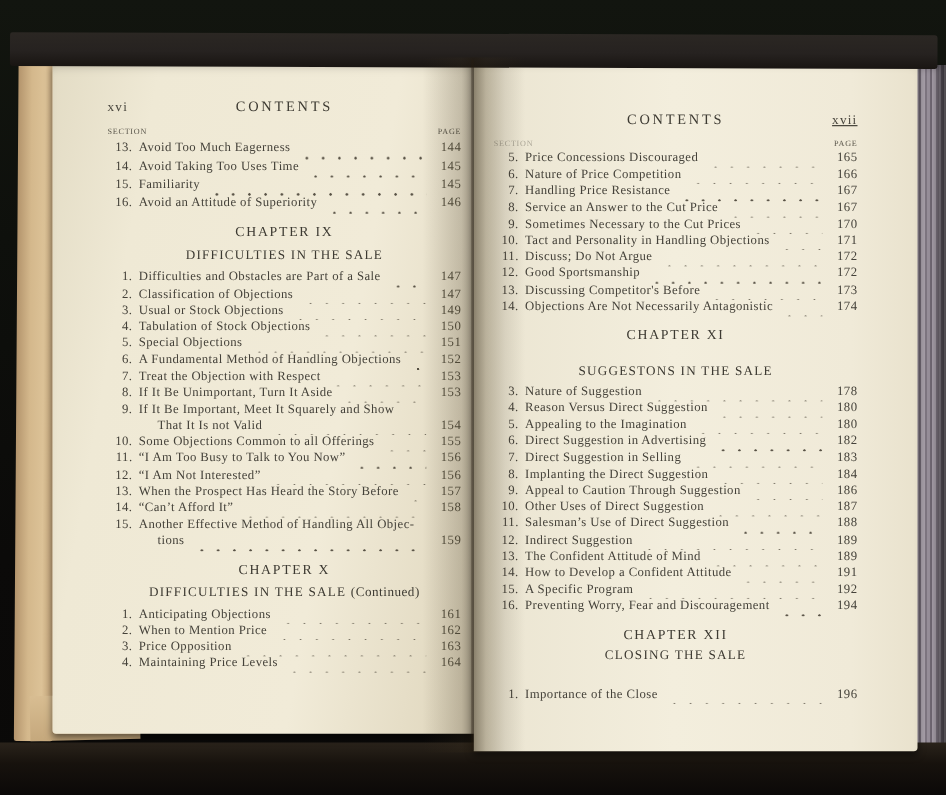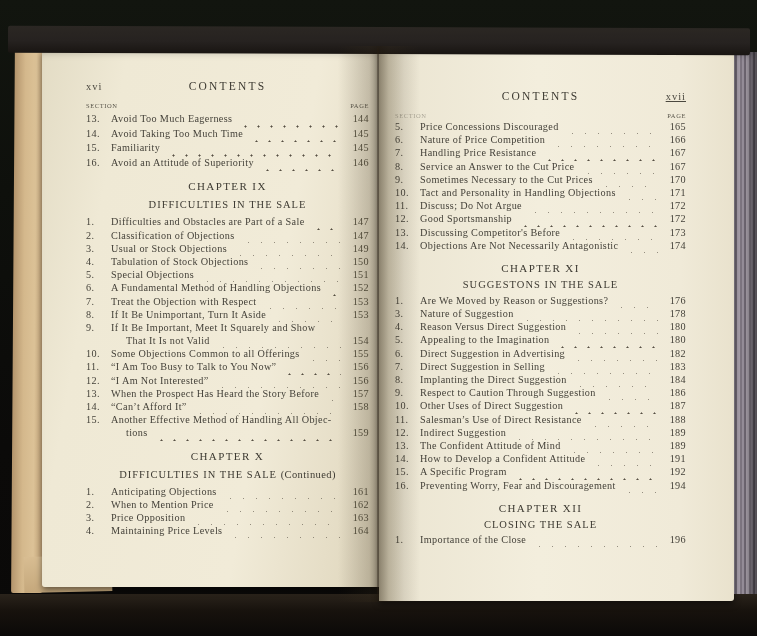--- a/index.html
+++ b/index.html
@@ -42,21 +42,21 @@
   .head-spacer{width:46px;}
   .colhead{display:flex;justify-content:space-between;align-items:baseline;margin-top:10px;}
   .colhead span{font-size:6.5px;letter-spacing:0.6px;color:#5a564b;}
   .chapter{text-align:center;font-size:11px;letter-spacing:1.4px;color:#3d3a32;margin-top:9px;}
   .chapter-sub{text-align:center;font-size:10.5px;letter-spacing:1px;color:#3d3a32;margin-top:7px;}
   .chapter-sub .cont{letter-spacing:0.4px;}
   .toc{margin-top:4px;}
   .toc.loose .toc-row{height:14.6px;}
   .toc-row{display:flex;align-items:baseline;height:13.2px;font-size:10.2px;
     letter-spacing:0.35px;white-space:nowrap;color:#45423a;}
-  .toc-row .num{width:20px;text-align:left;margin-right:5px;flex:none;}
+  .toc-row .num{width:20px;text-align:right;margin-right:5px;flex:none;}
   .toc-row .indent{width:40px;flex:none;}
   .toc-row .ttl{flex:none;}
   .toc-row .leader{flex:1;min-width:6px;align-self:stretch;margin:0 4px 0 7px;
     background-image:radial-gradient(circle,rgba(69,63,51,0.9) 0.9px,rgba(0,0,0,0) 1.15px);
     background-size:13px 13px;background-repeat:repeat-x;background-position:0 7px;}
   .toc-row .pg{width:24px;text-align:right;flex:none;}
   .page.left .toc-row .pg{color:#55503f;}
 </style>
 </head>
 <body>
@@ -79,21 +79,21 @@
     </div>
     <div class="toc loose">
         <div class="toc-row">
           <span class="num">13.</span>
           <span class="ttl">Avoid Too Much Eagerness</span>
           <span class="leader"></span>
           <span class="pg">144</span>
         </div>
         <div class="toc-row">
           <span class="num">14.</span>
-          <span class="ttl">Avoid Taking Too Much Time</span>
+          <span class="ttl">Avoid Taking Too Uses Time</span>
           <span class="leader"></span>
           <span class="pg">145</span>
         </div>
         <div class="toc-row">
           <span class="num">15.</span>
           <span class="ttl">Familiarity</span>
           <span class="leader"></span>
           <span class="pg">145</span>
         </div>
         <div class="toc-row">
@@ -301,28 +301,22 @@
           <span class="pg">173</span>
         </div>
         <div class="toc-row">
           <span class="num">14.</span>
           <span class="ttl">Objections Are Not Necessarily Antagonistic</span>
           <span class="leader"></span>
           <span class="pg">174</span>
         </div>
       </div>
     <div class="chapter">CHAPTER XI</div>
-    <div class="chapter-sub" style="margin-top:5px;">SUGGESTONS IN THE SALE</div>
+    <div class="chapter-sub" style="margin-top:18px;">SUGGESTONS IN THE SALE</div>
     <div class="toc" style="margin-top:5px;">
-        <div class="toc-row">
-          <span class="num">1.</span>
-          <span class="ttl">Are We Moved by Reason or Suggestions?</span>
-          <span class="leader"></span>
-          <span class="pg">176</span>
-        </div>
         <div class="toc-row">
           <span class="num">3.</span>
           <span class="ttl">Nature of Suggestion</span>
           <span class="leader"></span>
           <span class="pg">178</span>
         </div>
         <div class="toc-row">
           <span class="num">4.</span>
           <span class="ttl">Reason Versus Direct Suggestion</span>
           <span class="leader"></span>
@@ -347,33 +341,33 @@
           <span class="pg">183</span>
         </div>
         <div class="toc-row">
           <span class="num">8.</span>
           <span class="ttl">Implanting the Direct Suggestion</span>
           <span class="leader"></span>
           <span class="pg">184</span>
         </div>
         <div class="toc-row">
           <span class="num">9.</span>
-          <span class="ttl">Respect to Caution Through Suggestion</span>
+          <span class="ttl">Appeal to Caution Through Suggestion</span>
           <span class="leader"></span>
           <span class="pg">186</span>
         </div>
         <div class="toc-row">
           <span class="num">10.</span>
           <span class="ttl">Other Uses of Direct Suggestion</span>
           <span class="leader"></span>
           <span class="pg">187</span>
         </div>
         <div class="toc-row">
           <span class="num">11.</span>
-          <span class="ttl">Salesman’s Use of Direct Resistance</span>
+          <span class="ttl">Salesman’s Use of Direct Suggestion</span>
           <span class="leader"></span>
           <span class="pg">188</span>
         </div>
         <div class="toc-row">
           <span class="num">12.</span>
           <span class="ttl">Indirect Suggestion</span>
           <span class="leader"></span>
           <span class="pg">189</span>
         </div>
         <div class="toc-row">
@@ -396,21 +390,21 @@
         </div>
         <div class="toc-row">
           <span class="num">16.</span>
           <span class="ttl">Preventing Worry, Fear and Discouragement</span>
           <span class="leader"></span>
           <span class="pg">194</span>
         </div>
       </div>
     <div class="chapter">CHAPTER XII</div>
     <div class="chapter-sub" style="margin-top:5px;">CLOSING THE SALE</div>
-    <div class="toc" style="margin-top:4px;">
+    <div class="toc" style="margin-top:20px;">
         <div class="toc-row">
           <span class="num">1.</span>
           <span class="ttl">Importance of the Close</span>
           <span class="leader"></span>
           <span class="pg">196</span>
         </div>
       </div>
   </div>
 
   <div class="gutter-line"></div>

